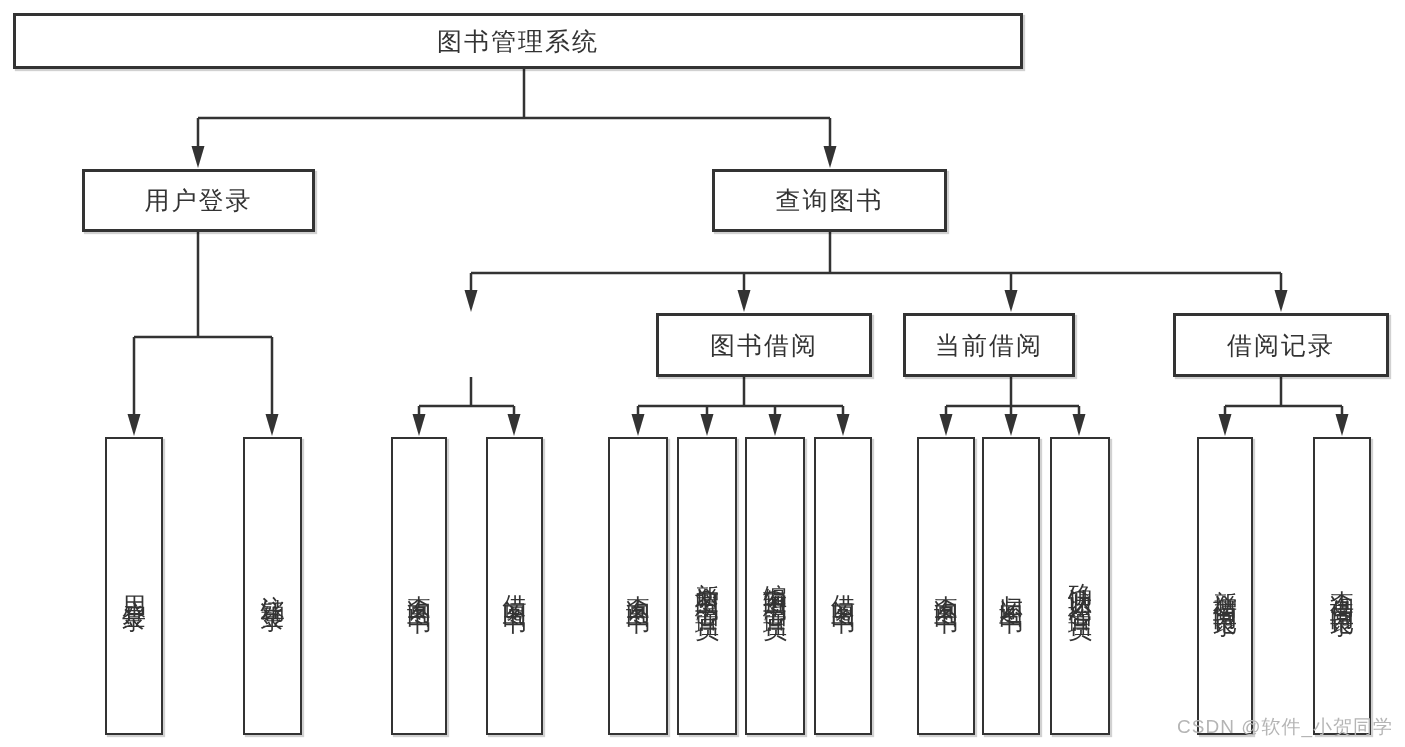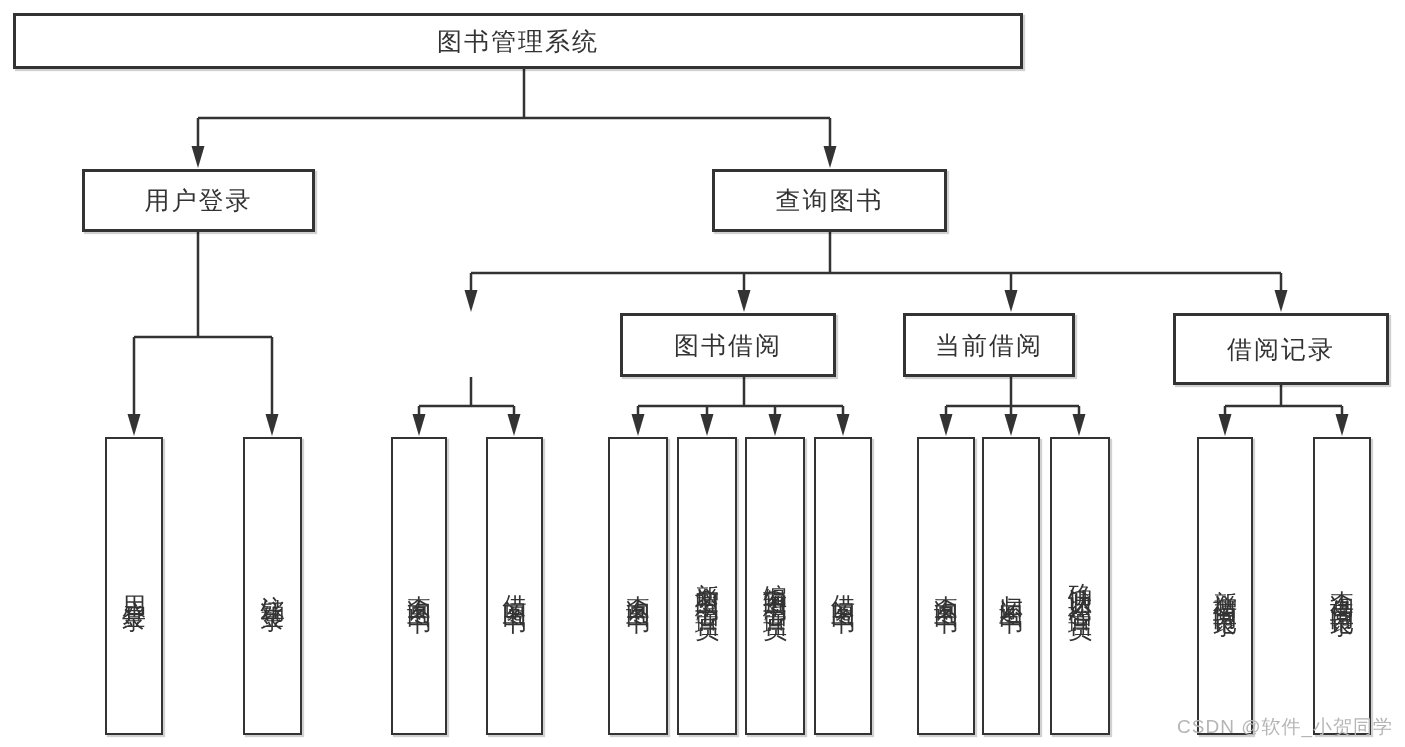--- a/index.html
+++ b/index.html
@@ -97,27 +97,27 @@
     <span class="lbl">图书管理系统</span>
   </div>
 
   <div class="node hnode" style="left:82px;top:169px;width:233px;height:63px">
     <span class="lbl">用户登录</span>
   </div>
   <div class="node hnode" style="left:712px;top:169px;width:235px;height:63px">
     <span class="lbl">查询图书</span>
   </div>
 
-  <div class="node hnode" style="left:620px;top:313px;width:216px;height:64px">
+  <div class="node hnode" style="left:656px;top:313px;width:216px;height:64px">
     <span class="lbl">图书借阅</span>
   </div>
   <div class="node hnode" style="left:903px;top:313px;width:172px;height:64px">
     <span class="lbl">当前借阅</span>
   </div>
-  <div class="node hnode" style="left:1173px;top:313px;width:216px;height:72px">
+  <div class="node hnode" style="left:1173px;top:313px;width:216px;height:64px">
     <span class="lbl">借阅记录</span>
   </div>
 
   <div class="node vnode" style="left:105px;top:437px;width:58px;height:298px">
     <span class="vlbl">用户登录</span>
   </div>
   <div class="node vnode" style="left:243px;top:437px;width:59px;height:298px">
     <span class="vlbl">注销登录</span>
   </div>
 

